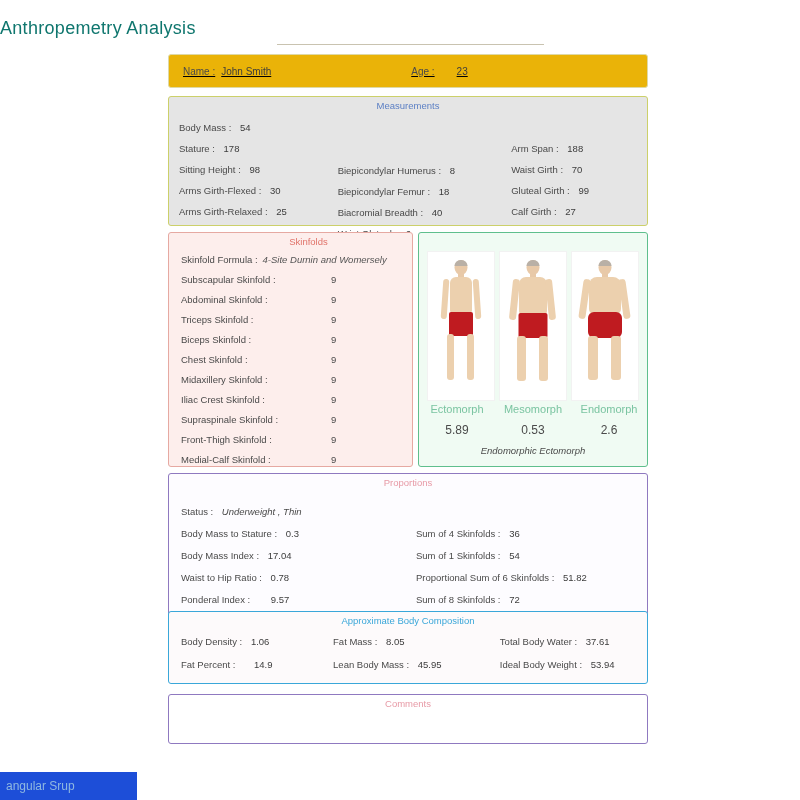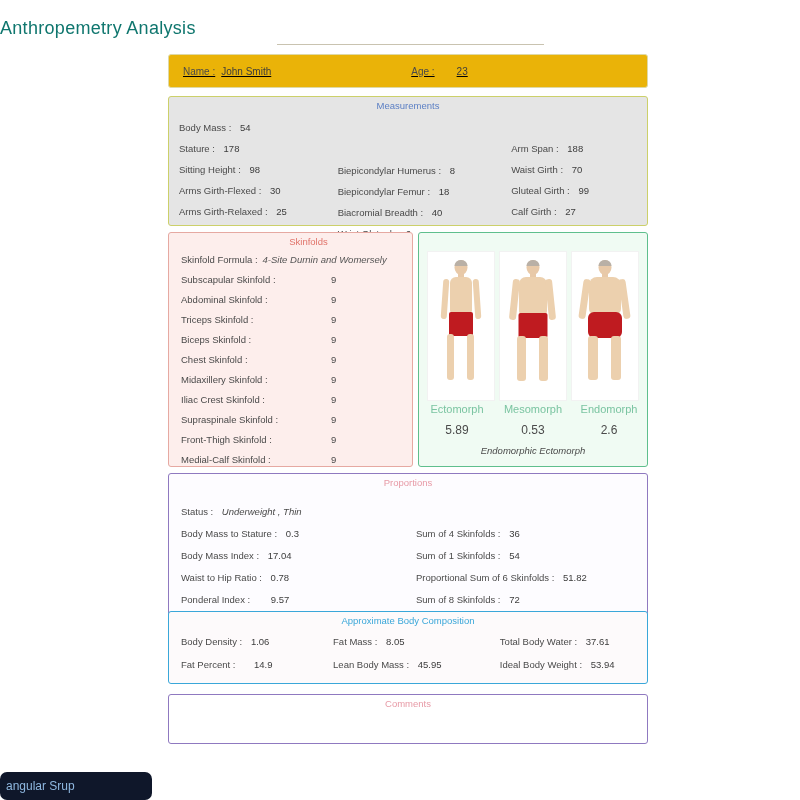--- a/index.html
+++ b/index.html
@@ -226,28 +226,27 @@
     left: 168px; top: 694px; width: 480px; height: 50px;
     background: #ffffff;
     border-color: #8f79c0;
   }
   #comments .panel-title { color: #e79aa6; }
 
   
   #taskbar {
     position: absolute;
     left: 0; top: 772px;
-    width: 152px; height: 28px;
-    background: #0f172a;
+    width: 137px; height: 28px;
+    background: #1d4ed8;
     color: #8fb8e0;
     font-size: 12px;
     display: flex;
     align-items: center;
     padding-left: 6px;
-    border-radius: 7px;
   }
 </style>
 </head>
 <body>
 
 <div class="page">
 
   <div class="title">Anthropemetry Analysis</div>
   <div class="title-underline"></div>
 

